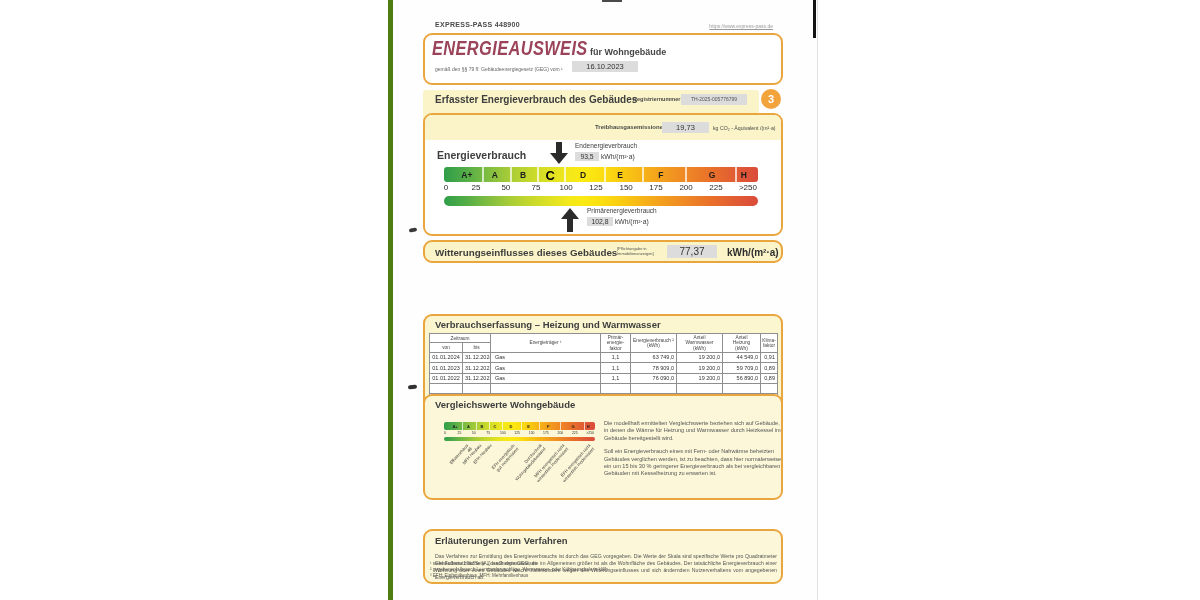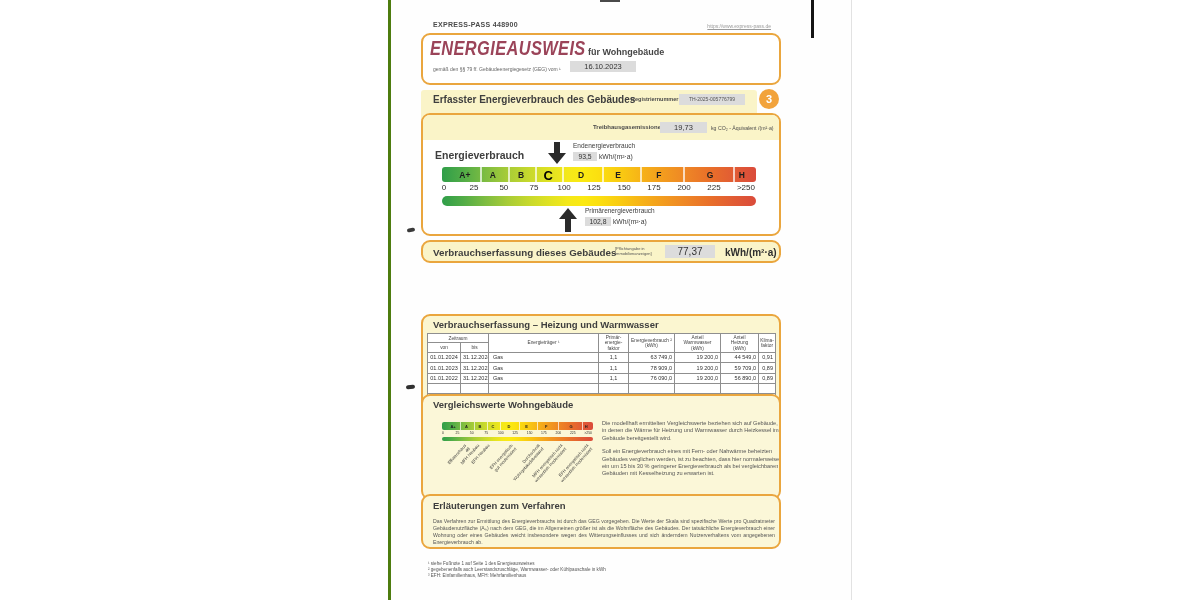--- a/index.html
+++ b/index.html
@@ -1,21 +1,21 @@
 <!DOCTYPE html>
 <html><head>
 <meta charset="utf-8">
 <style>
   html,body{margin:0;padding:0;}
   body{width:1200px;height:600px;background:#ffffff;position:relative;overflow:hidden;
        font-family:"Liberation Sans", sans-serif;color:#3c3c3c;}
   .abs{position:absolute;}
   
   .page{position:absolute;left:388px;top:0;width:424px;height:600px;background:#fefefe;
-        border-left:3px solid #4d7c0f;border-right:1px solid #e2e2e2;padding-left:36px;}
+        border-left:5px solid #4d7c0f;border-right:1px solid #e2e2e2;}
   
   .art-line-right{position:absolute;left:420px;top:0;width:3px;height:38px;background:#141414;}
   .art-dash-top{position:absolute;left:209px;top:0;width:20px;height:2px;background:#4a4a4a;}
   .art-staple1{position:absolute;left:16px;top:228px;width:8px;height:4px;background:#3a3a3a;border-radius:2px;transform:rotate(-10deg);}
   .art-staple2{position:absolute;left:15px;top:385px;width:9px;height:4px;background:#303030;border-radius:2px;transform:rotate(-6deg);}
   
   .doc-id{left:42px;top:21px;font-size:7px;font-weight:bold;color:#4a4a4a;letter-spacing:.3px;}
   .doc-url{left:292px;top:23px;width:88px;text-align:right;font-size:5px;color:#9a9a9a;text-decoration:underline;}
   
   .obox{position:absolute;border:2px solid #EAA63E;border-radius:9px;box-sizing:border-box;background:#fff;}
@@ -94,21 +94,21 @@
   #mini-scale .letters .sep{width:1px;}
   #mini-scale .ticks{top:8.5px;height:5px;}
   #mini-scale .ticks span{font-size:3.4px;}
   #mini-scale .bar2{top:14.5px;height:4.5px;border-radius:2px;}
   .cmp-labels{left:19px;top:47px;width:151px;height:55px;}
   .vlabel{position:absolute;top:0;font-size:4.3px;line-height:5px;color:#333;text-align:right;
           white-space:pre-line;transform:rotate(-48deg);transform-origin:100% 0;}
   .cmp-text{left:179px;top:24px;width:178px;font-size:5.6px;line-height:1.32;color:#555;}
   .cmp-text p{margin:0 0 6px 0;}
   
-  .met-box{left:30px;top:494px;width:360px;height:55px;background:#FBF7D8;}
+  .met-box{left:30px;top:529px;width:360px;height:55px;background:#FBF7D8;}
   .met-title{left:10px;top:4px;font-size:9.5px;font-weight:bold;color:#3e3e3e;}
   .met-text{left:10px;top:22px;width:342px;font-size:5.2px;line-height:1.32;color:#555;text-align:justify;}
   
   .footnotes{left:37px;top:561px;font-size:4.6px;line-height:6px;color:#555;}
 </style>
 </head>
 <body>
 
 <div class="page">
 
@@ -188,21 +188,21 @@
       <div class="shaft" style="height:13px"></div>
     </div>
     <div class="abs m-label pri-lbl">Primärenergieverbrauch</div>
     <div class="abs pri-val">
       <span class="field m-val-field" style="width:26px">102,8</span>
       <span>kWh/(m²·a)</span>
     </div>
   </div>
 
   <div class="obox final-bar">
-    <div class="abs final-title">Verbrauchserfassung dieses Gebäudes</div>
+    <div class="abs final-title">Witterungseinflusses dieses Gebäudes</div>
     <div class="abs final-note">[Pflichtangabe in
 Immobilienanzeigen]</div>
     <div class="abs field final-field">77,37</div>
     <div class="abs final-unit">kWh/(m²·a)</div>
   </div>
 
   <div class="obox tab-box">
     <div class="abs tab-title">Verbrauchserfassung – Heizung und Warmwasser</div>
     <table class="vtable">
       <colgroup>

